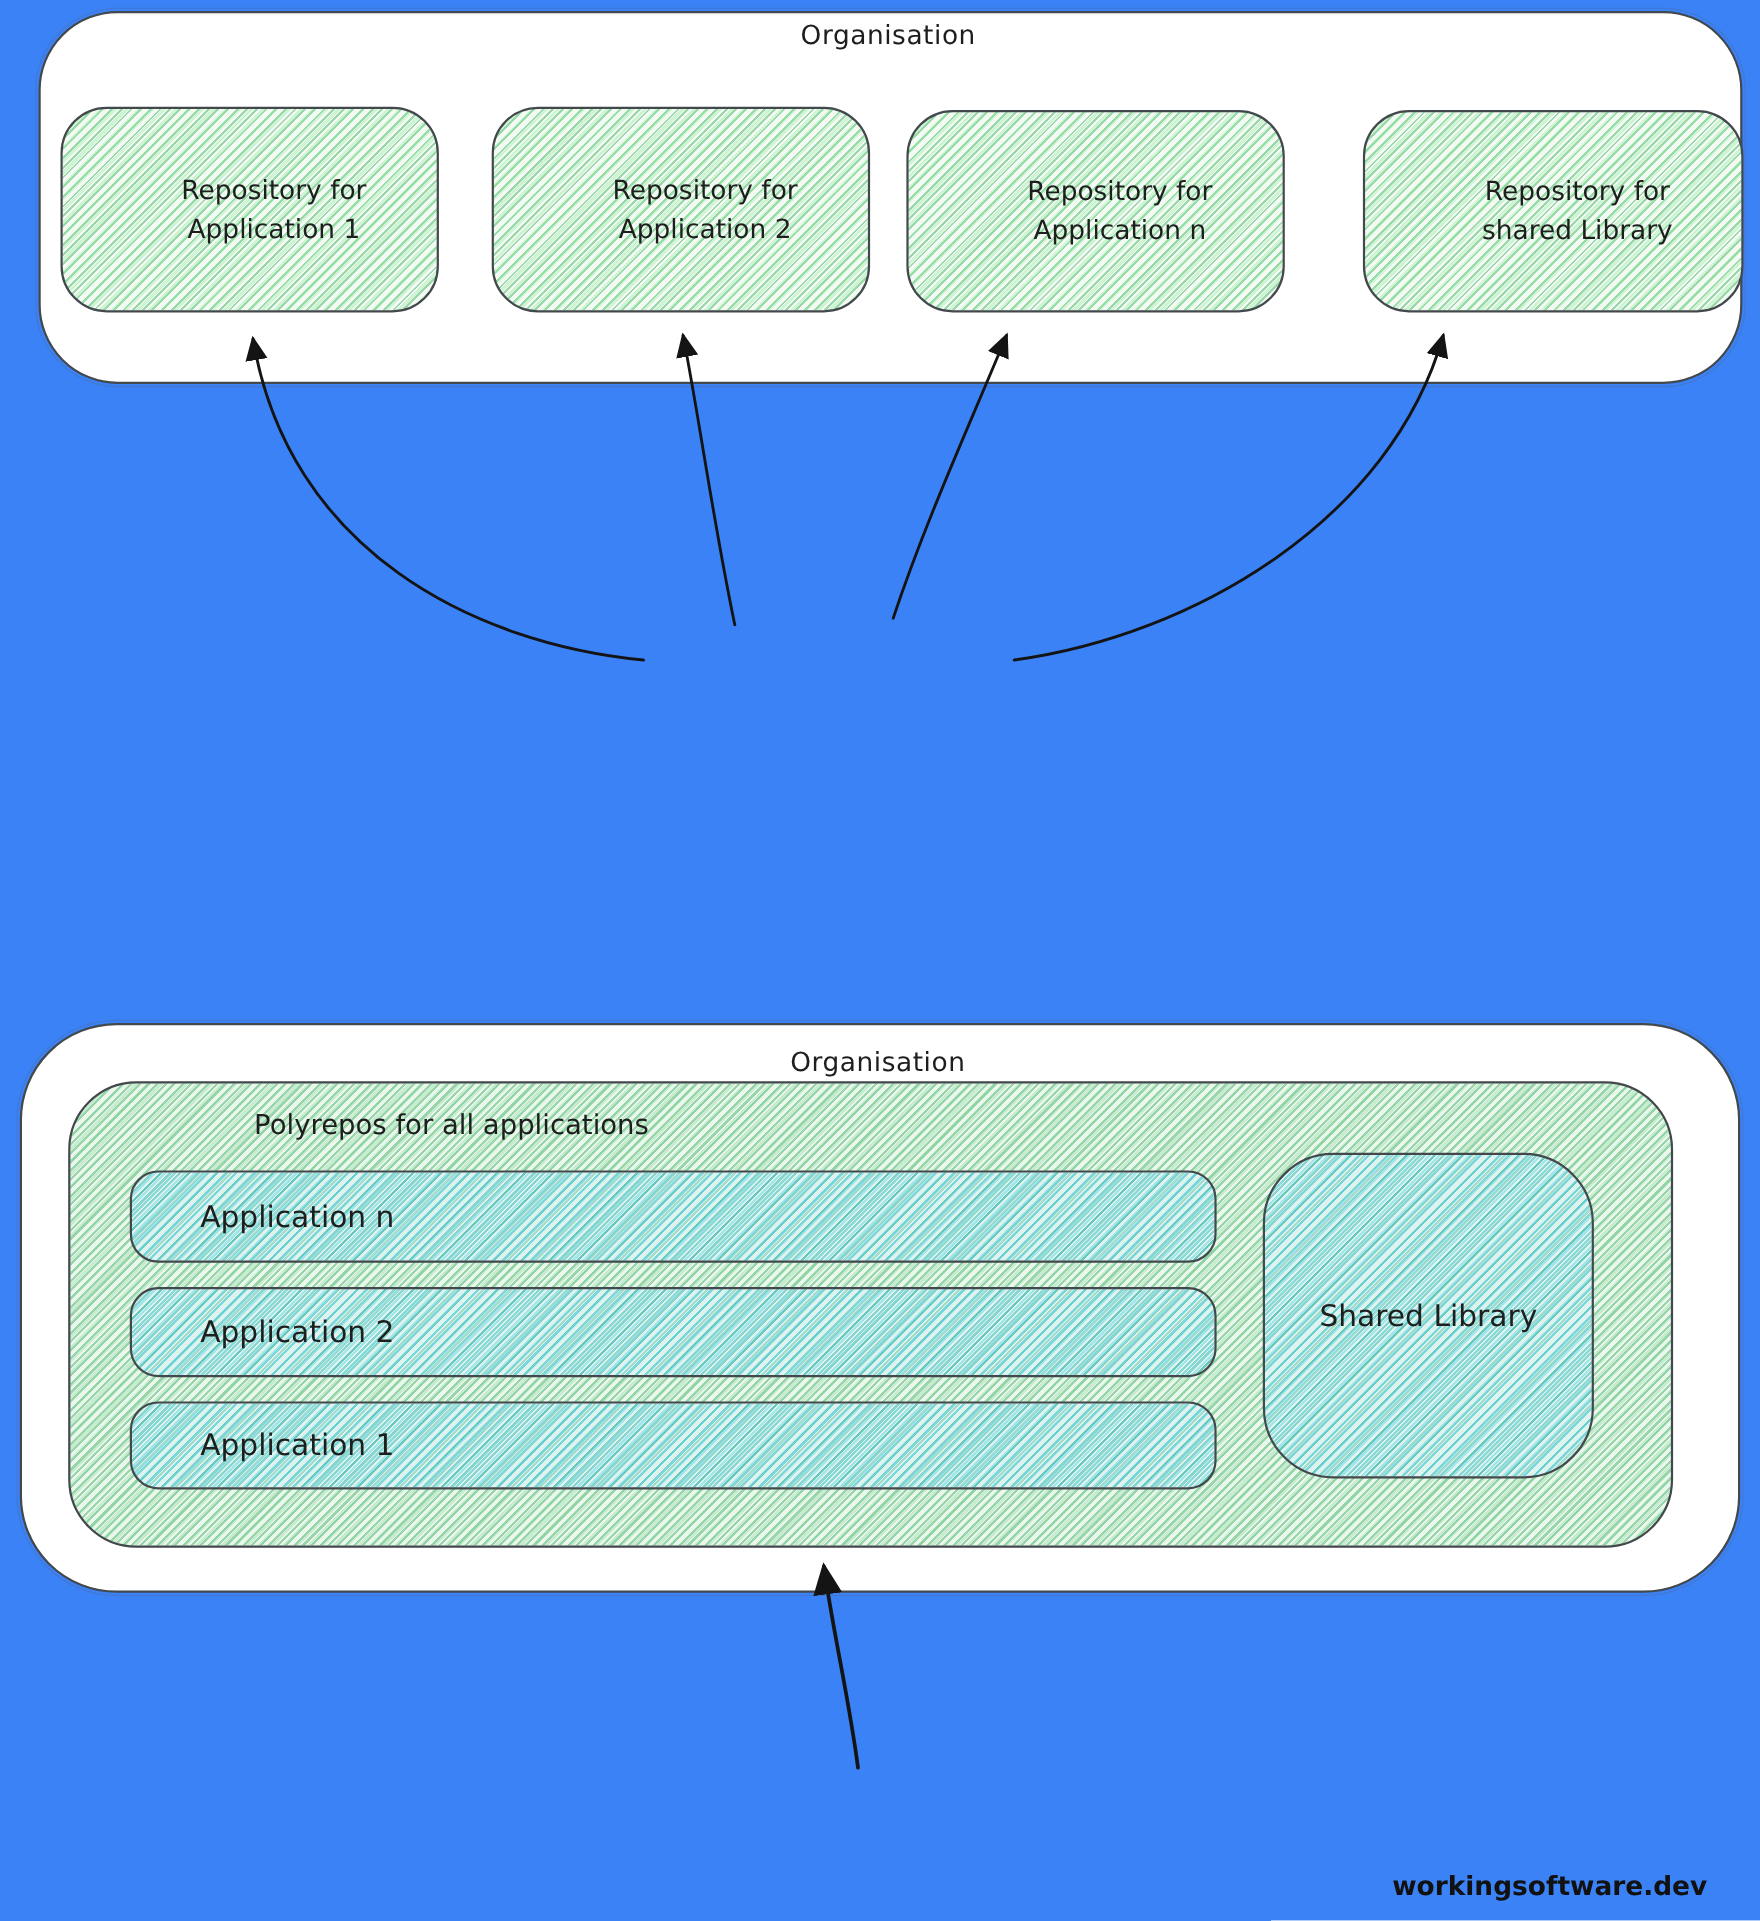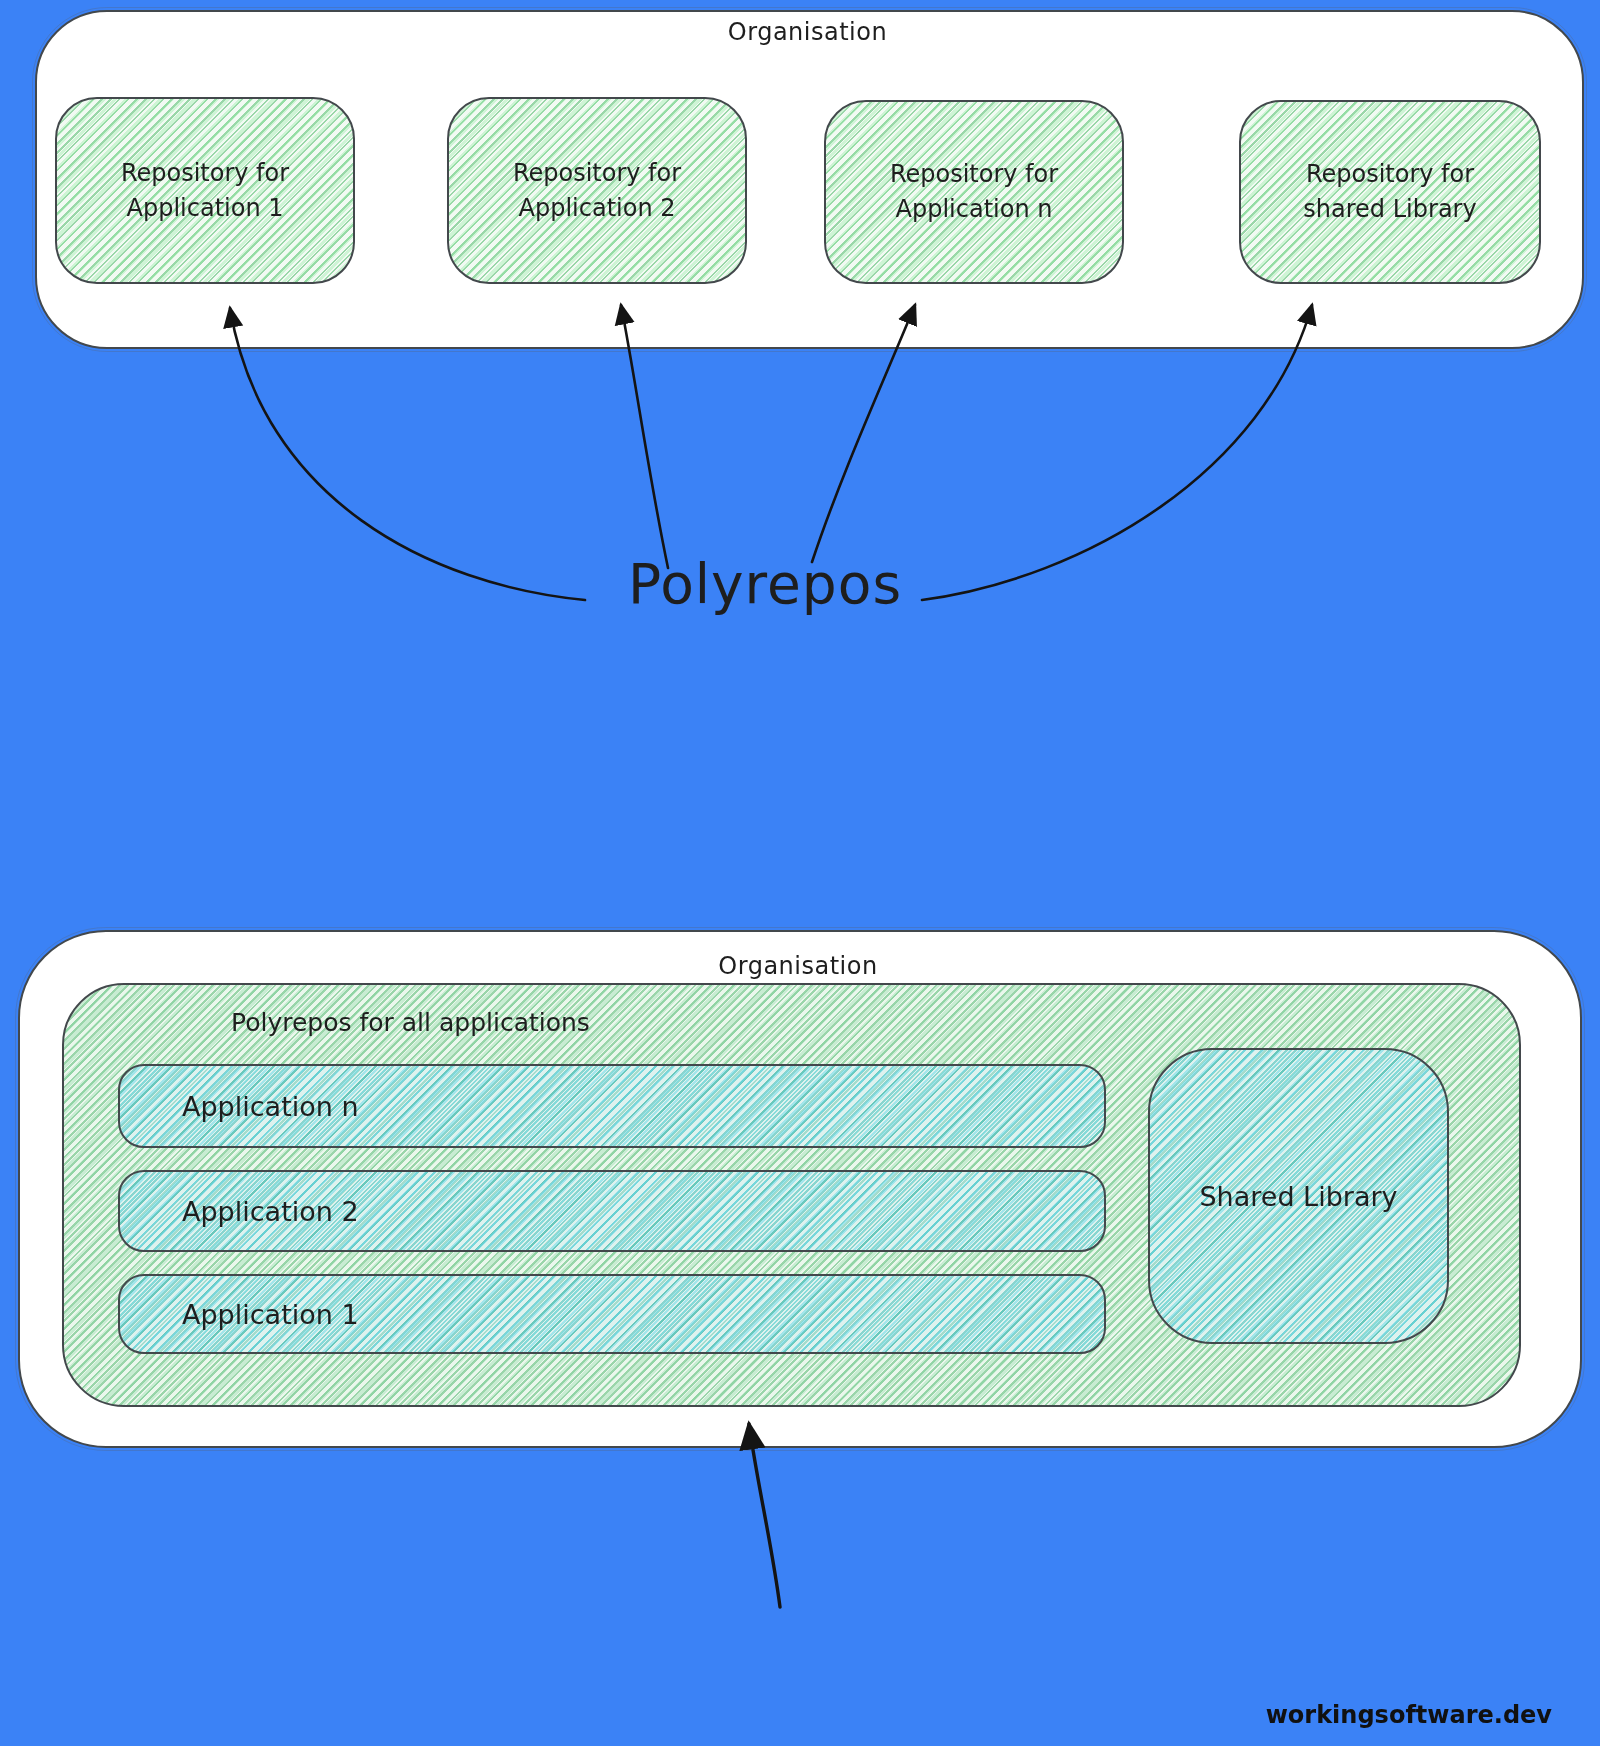--- a/index.html
+++ b/index.html
@@ -42,21 +42,21 @@
   .hatch-teal{
     background-color:#def2ee;
     background-image:
       repeating-linear-gradient(135deg, rgba(102,217,232,0.50) 1px, rgba(102,217,232,0.50) 3px, transparent 3px, transparent 7.5px),
       repeating-linear-gradient(135deg, rgba(32,178,170,0.45) 0px, rgba(32,178,170,0.45) 2px, transparent 2px, transparent 6px),
       repeating-linear-gradient(135deg, rgba(56,178,140,0.35) 0px, rgba(56,178,140,0.35) 2px, transparent 2px, transparent 9px);
     border:2px solid var(--stroke);
   }
   .repo-box{
     display:flex;flex-direction:column;align-items:center;justify-content:center;
-    text-align:center;font-size:24px;line-height:1.45;color:var(--ink);
+    text-align:center;font-size:24px;line-height:1.45;color:var(--ink);padding-left:44px;
   }
   .app-bar{
     display:flex;align-items:center;
     font-size:27px;color:var(--ink);
   }
   .big-label{
     text-align:center;font-size:55px;font-weight:500;letter-spacing:1px;color:var(--ink);
   }
   .repo-all-label{font-size:25px;color:var(--ink);}
   .shared-box{
@@ -87,21 +87,20 @@
   <div class="abs hatch-green repo-box" style="left:824px;top:100px;width:296px;height:180px;border-radius:42px;">
     <span>Repository for</span>
     <span>Application n</span>
   </div>
 
   <div class="abs hatch-green repo-box" style="left:1239px;top:100px;width:298px;height:180px;border-radius:42px;">
     <span>Repository for</span>
     <span>shared Library</span>
   </div>
 
-  <div class="abs big-label" style="left:540px;top:552px;width:450px;">Polyrepos</div>
 
   <div class="abs org-box" style="left:18px;top:930px;width:1560px;height:514px;border-radius:88px;"></div>
   <div class="abs org-label" style="left:18px;top:952px;width:1560px;">Organisation</div>
 
   <div class="abs hatch-green-dense" style="left:62px;top:983px;width:1455px;height:420px;border-radius:62px;"></div>
 
   <div class="abs repo-all-label" style="left:231px;top:1008px;">Polyrepos for all applications</div>
 
   <div class="abs hatch-teal app-bar" style="left:118px;top:1064px;width:988px;height:84px;border-radius:26px;padding-left:62px;box-sizing:border-box;">
     <span>Application n</span>

